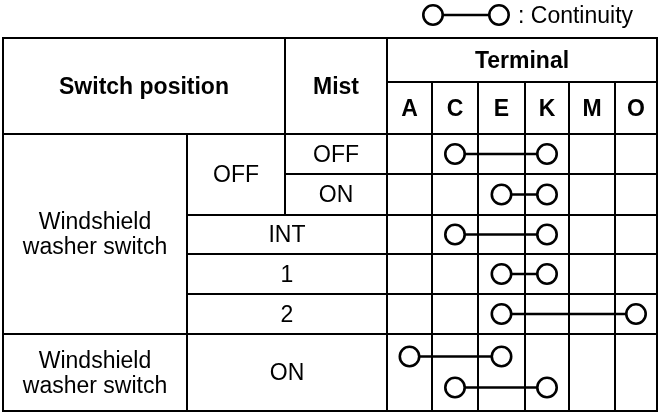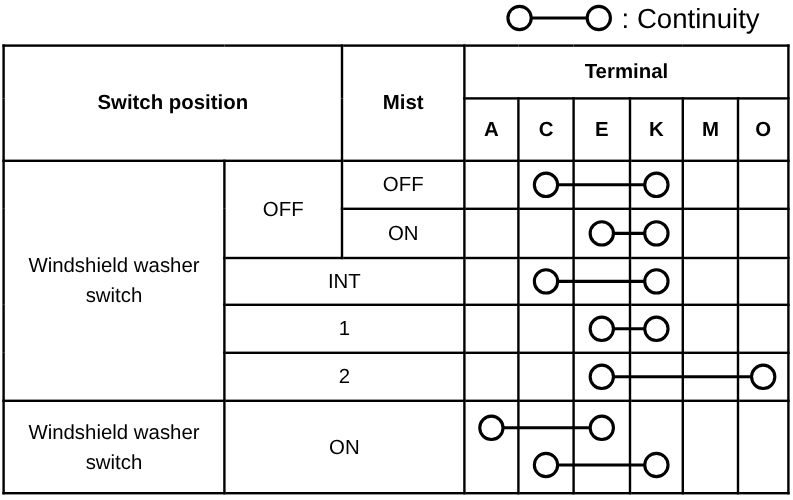--- a/index.html
+++ b/index.html
@@ -18,21 +18,21 @@
   }
   .legend-text{font-size:23px;line-height:26px;white-space:nowrap;}
   table.cont{
     position:absolute;left:2px;top:37px;
     border-collapse:collapse;table-layout:fixed;
   }
   table.cont th, table.cont td{
     border:2px solid #000000;
     padding:0;margin:0;
     text-align:center;vertical-align:middle;
-    font-size:17px;
+    font-size:23px;
     overflow:hidden;
   }
   table.cont th{font-weight:bold;}
   table.cont td{font-weight:normal;}
   td.label-cell{
     text-align:left;
     padding-left:13px;
     line-height:25px;
     font-size:23px;
   }

